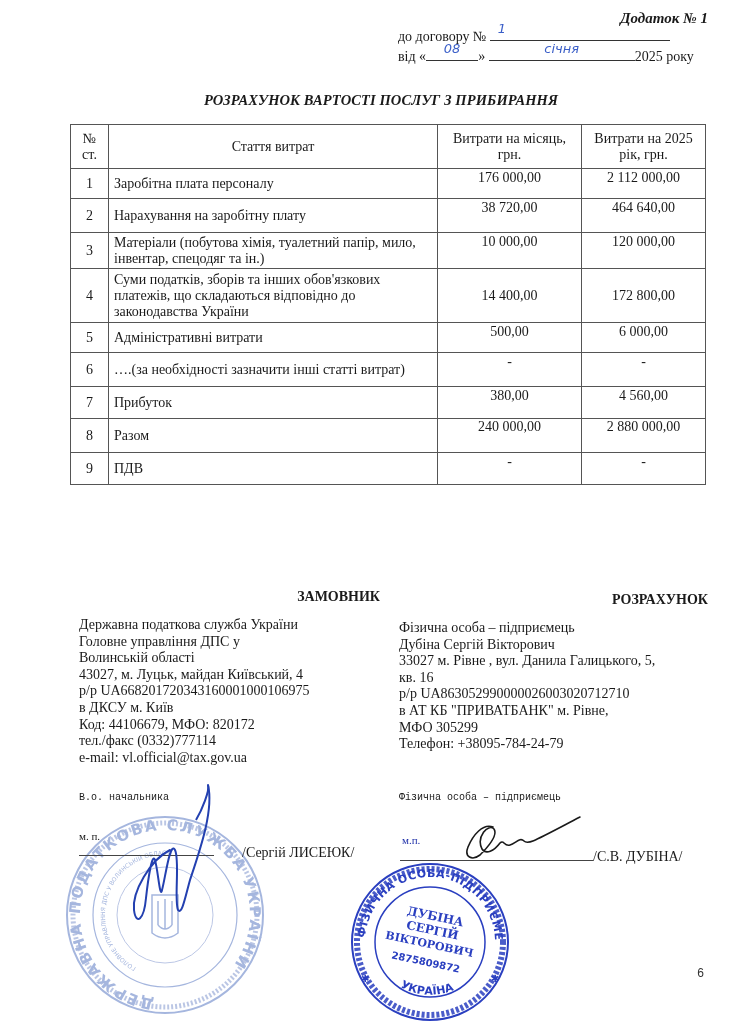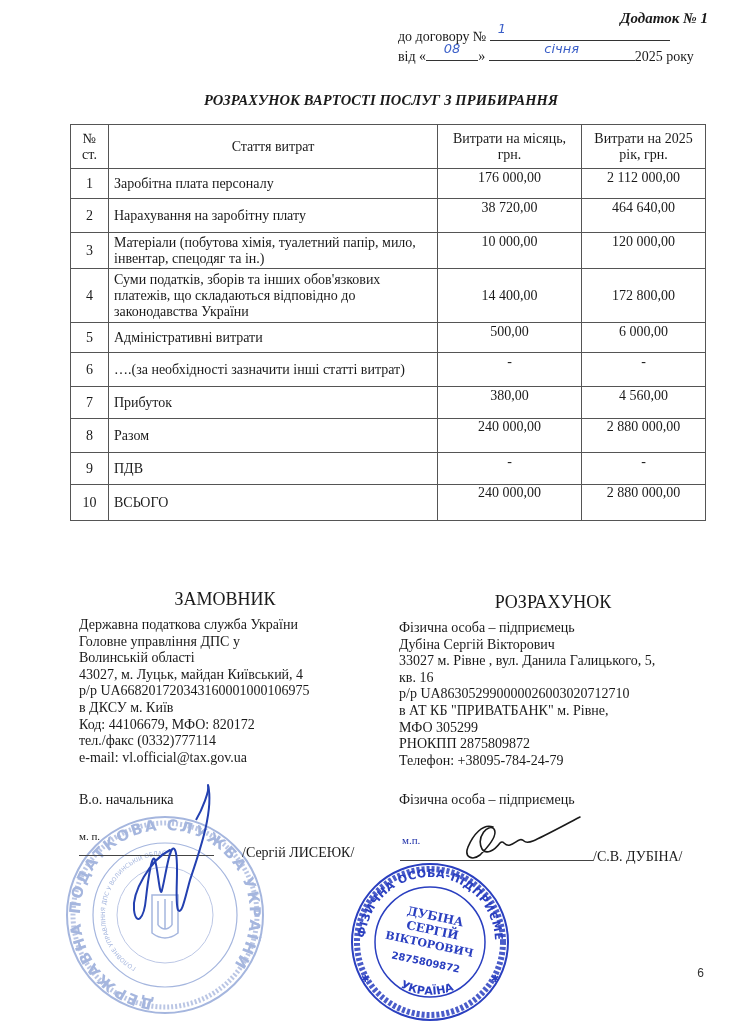--- a/index.html
+++ b/index.html
@@ -31,29 +31,29 @@
   tr.r4 { height: 54px; }
   tr.r5 { height: 30px; }
   tr.r6 { height: 34px; }
   tr.r7 { height: 32px; }
   tr.r8 { height: 34px; }
   tr.r9 { height: 32px; }
   tr.r10 { height: 36px; }
   tr.r4 td.c-month, tr.r4 td.c-year { vertical-align: middle; }
   tr.r8 td.c-month, tr.r8 td.c-year, tr.r10 td.c-month, tr.r10 td.c-year { padding-top: 0; }
 
-  .party-heading { font-size: 18px; font-weight: normal; text-align: center; }
+  .party-heading { font-size: 14px; font-weight: bold; text-align: right; }
   .customer-heading { left: 70px; width: 310px; top: 589px; }
   .contractor-heading { left: 398px; width: 310px; top: 592px; }
   .party-block { font-size: 14px; line-height: 16.6px; }
   .customer-block { left: 79px; top: 617px; width: 300px; }
   .contractor-block { left: 399px; top: 620px; width: 310px; }
   .party-block div { white-space: nowrap; }
 
-  .sig-label { font-size: 14px; }
+  .sig-label { font-size: 10px; font-family: Liberation Mono, monospace; }
   .customer-role { left: 79px; top: 792px; }
   .contractor-role { left: 399px; top: 792px; }
   .sig-line { height: 1px; background: #444; }
   .customer-sigline { left: 79px; top: 855px; width: 135px; }
   .customer-signame { left: 214px; top: 845px; font-size: 14px; margin-left: 28px; }
   .contractor-sigline { left: 400px; top: 860px; width: 193px; }
   .contractor-signame { left: 593px; top: 849px; font-size: 14px; }
   .mp-label { font-size: 11px; }
   .customer-mp { left: 79px; top: 830px; }
   .contractor-mp { left: 402px; top: 834px; color: #2233aa; }
@@ -150,26 +150,20 @@
       <td class="c-item">Разом</td>
       <td class="c-month">240 000,00</td>
       <td class="c-year">2 880 000,00</td>
     </tr>
     <tr class="r9">
       <td class="c-num">9</td>
       <td class="c-item">ПДВ</td>
       <td class="c-month">-</td>
       <td class="c-year">-</td>
     </tr>
-    <tr class="r10">
-      <td class="c-num">10</td>
-      <td class="c-item">ВСЬОГО</td>
-      <td class="c-month">240 000,00</td>
-      <td class="c-year">2 880 000,00</td>
-    </tr>
   </tbody>
 </table>
 
 <svg class="stamp-svg stamp-customer" viewBox="0 0 210 225">
   <defs>
     <path id="cs-outer" d="M105,205 A85,85 0 1,1 105.1,205"></path>
     <path id="cs-inner" d="M105,180 A60,60 0 1,1 105.1,180"></path>
   </defs>
   <circle cx="105" cy="120" r="98" fill="none" stroke="#8fa4d6" stroke-width="2"></circle>
   <circle cx="105" cy="120" r="92" fill="none" stroke="#aab8de" stroke-width="5" stroke-dasharray="2 2"></circle>
@@ -226,21 +220,20 @@
 
 <div class="abs party-heading contractor-heading">РОЗРАХУНОК</div>
 <div class="abs party-block contractor-block">
   <div>Фізична особа – підприємець</div>
   <div>Дубіна Сергій Вікторович</div>
   <div>33027 м. Рівне , вул. Данила Галицького, 5,</div>
   <div>кв. 16</div>
   <div>р/р UA863052990000026003020712710</div>
   <div>в АТ КБ "ПРИВАТБАНК" м. Рівне,</div>
   <div>МФО 305299</div>
-  <div>РНОКПП 2875809872</div>
   <div>Телефон: +38095-784-24-79</div>
 </div>
 
 <div class="abs sig-label customer-role">В.о. начальника</div>
 <div class="abs sig-line customer-sigline"></div>
 <div class="abs customer-signame">/Сергій ЛИСЕЮК/</div>
 <div class="abs mp-label customer-mp">м. п.</div>
 
 <div class="abs sig-label contractor-role">Фізична особа – підприємець</div>
 <div class="abs sig-line contractor-sigline"></div>

